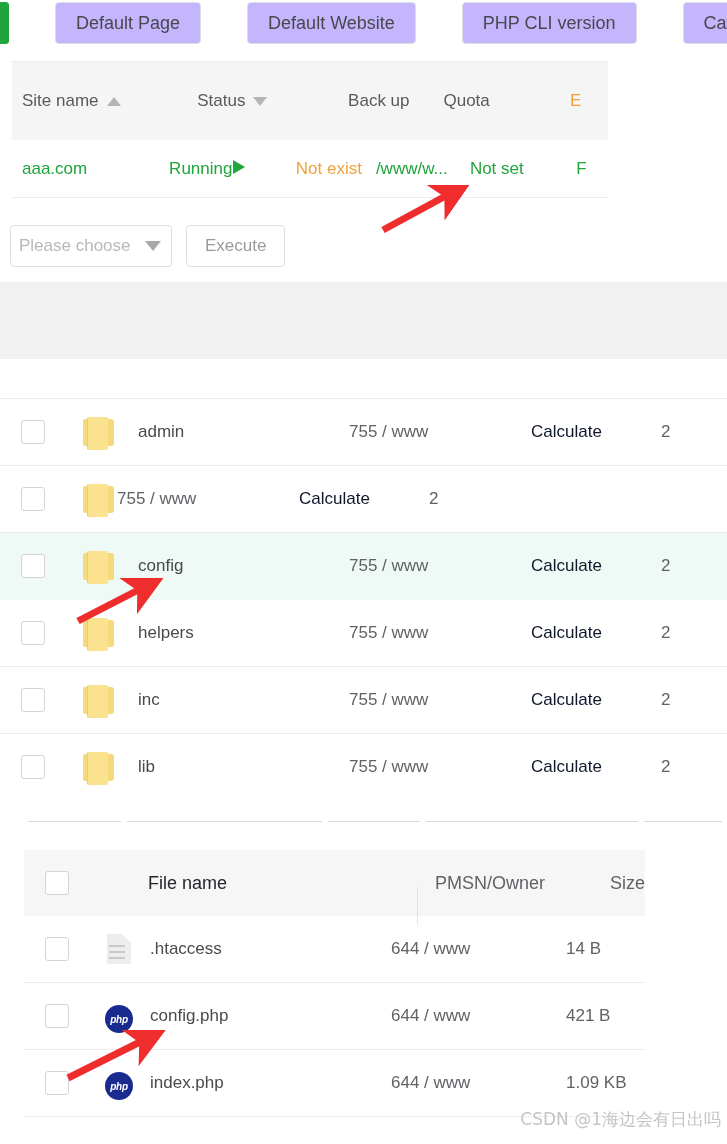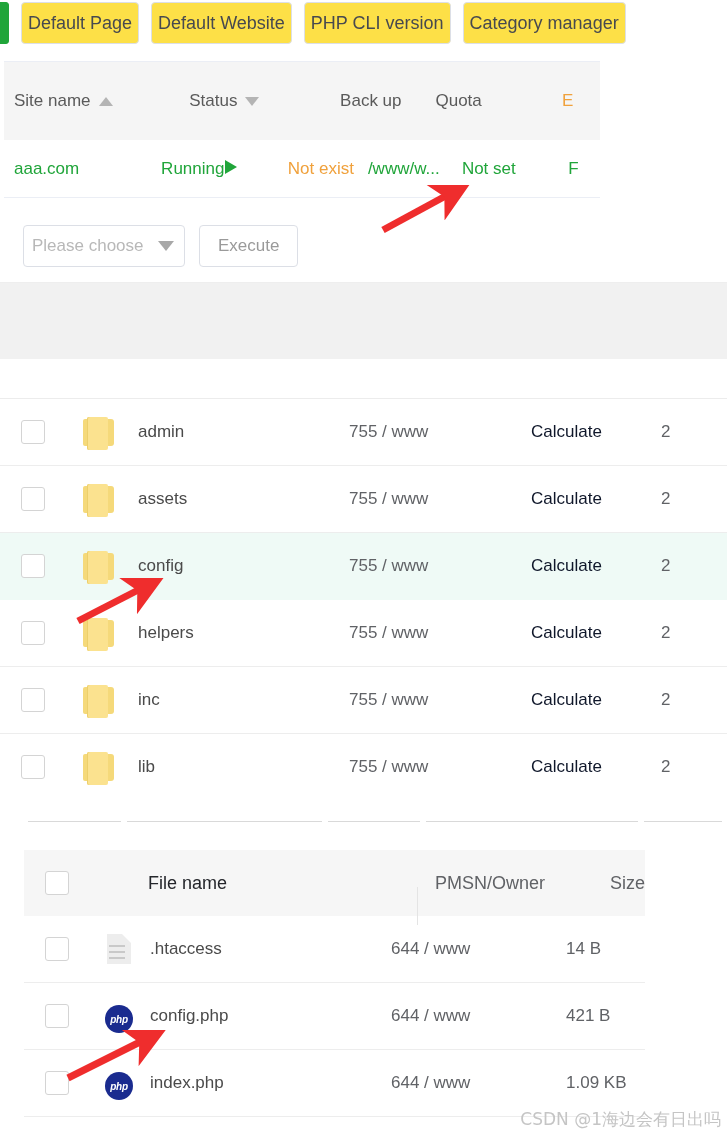--- a/index.html
+++ b/index.html
@@ -15,39 +15,40 @@
   
   .toolbar {
     position: absolute; top: 0; left: 0; width: 727px; height: 46px;
     display: flex; align-items: center; gap: 12px;
     padding-left: 0;
   }
   .btn {
     height: 42px;
     border: 1px solid #dcdfe6;
     border-radius: 4px;
-    background: #fde047;
+    background: #c4b5fd;
     color: #47494f;
     font-size: 18px;
     display: flex; align-items: center; justify-content: center;
-    padding: 0 6px;
+    padding: 0 20px;
     white-space: nowrap;
     flex: 0 0 auto;
+    margin-left: 34px;
   }
   .btn.primary {
     background: #20a53a;
     border-color: #20a53a;
     color: #ffffff;
     border-radius: 3px;
     padding: 0 8px;
     margin-left: -28px;
   }
 
   
-  .site-table { position: absolute; top: 61px; left: 4px; width: 596px; }
+  .site-table { position: absolute; top: 61px; left: 12px; width: 596px; }
   .site-head {
     background: #f5f5f5;
     height: 79px;
     display: flex; align-items: center;
     font-size: 17px; color: #5a5a5a;
     border-top: 1px solid #ebeef5;
   }
   .site-row {
     background: #ffffff;
     height: 58px;
@@ -76,21 +77,20 @@
     display: flex; align-items: center; gap: 14px;
     padding: 0 10px;
     border-bottom: 1px solid #eeeeee;
   }
   .select {
     width: 162px; height: 42px;
     border: 1px solid #dcdfe6; border-radius: 4px;
     background: #fff; color: #b8b8b8; font-size: 17px;
     display: flex; align-items: center; justify-content: space-between;
     padding: 0 10px 0 8px;
-    margin-left: 13px;
   }
   .caret { width:0; height:0; border-left:8px solid transparent; border-right:8px solid transparent; border-top:10px solid #a8a8a8; }
   .execbtn {
     height: 42px; padding: 0 18px;
     border: 1px solid #dcdfe6; border-radius: 4px;
     background: #fff; color: #9a9a9a; font-size: 17px;
     display: flex; align-items: center;
   }
 
   
@@ -232,21 +232,20 @@
       <div class="fl-calc">Calculate</div>
       <div class="fl-date">2</div>
     </div>
 
     <div class="fl-row">
       <div class="cb"></div>
       <div class="ficon">
           <span class="back"></span>
           <span class="front"></span>
         </div>
-      <div class="fl-name">assets</div>
       <div class="fl-perm">755 / www</div>
       <div class="fl-calc">Calculate</div>
       <div class="fl-date">2</div>
     </div>
 
     <div class="fl-row sel">
       <div class="cb"></div>
       <div class="ficon">
           <span class="back"></span>
           <span class="front"></span>

